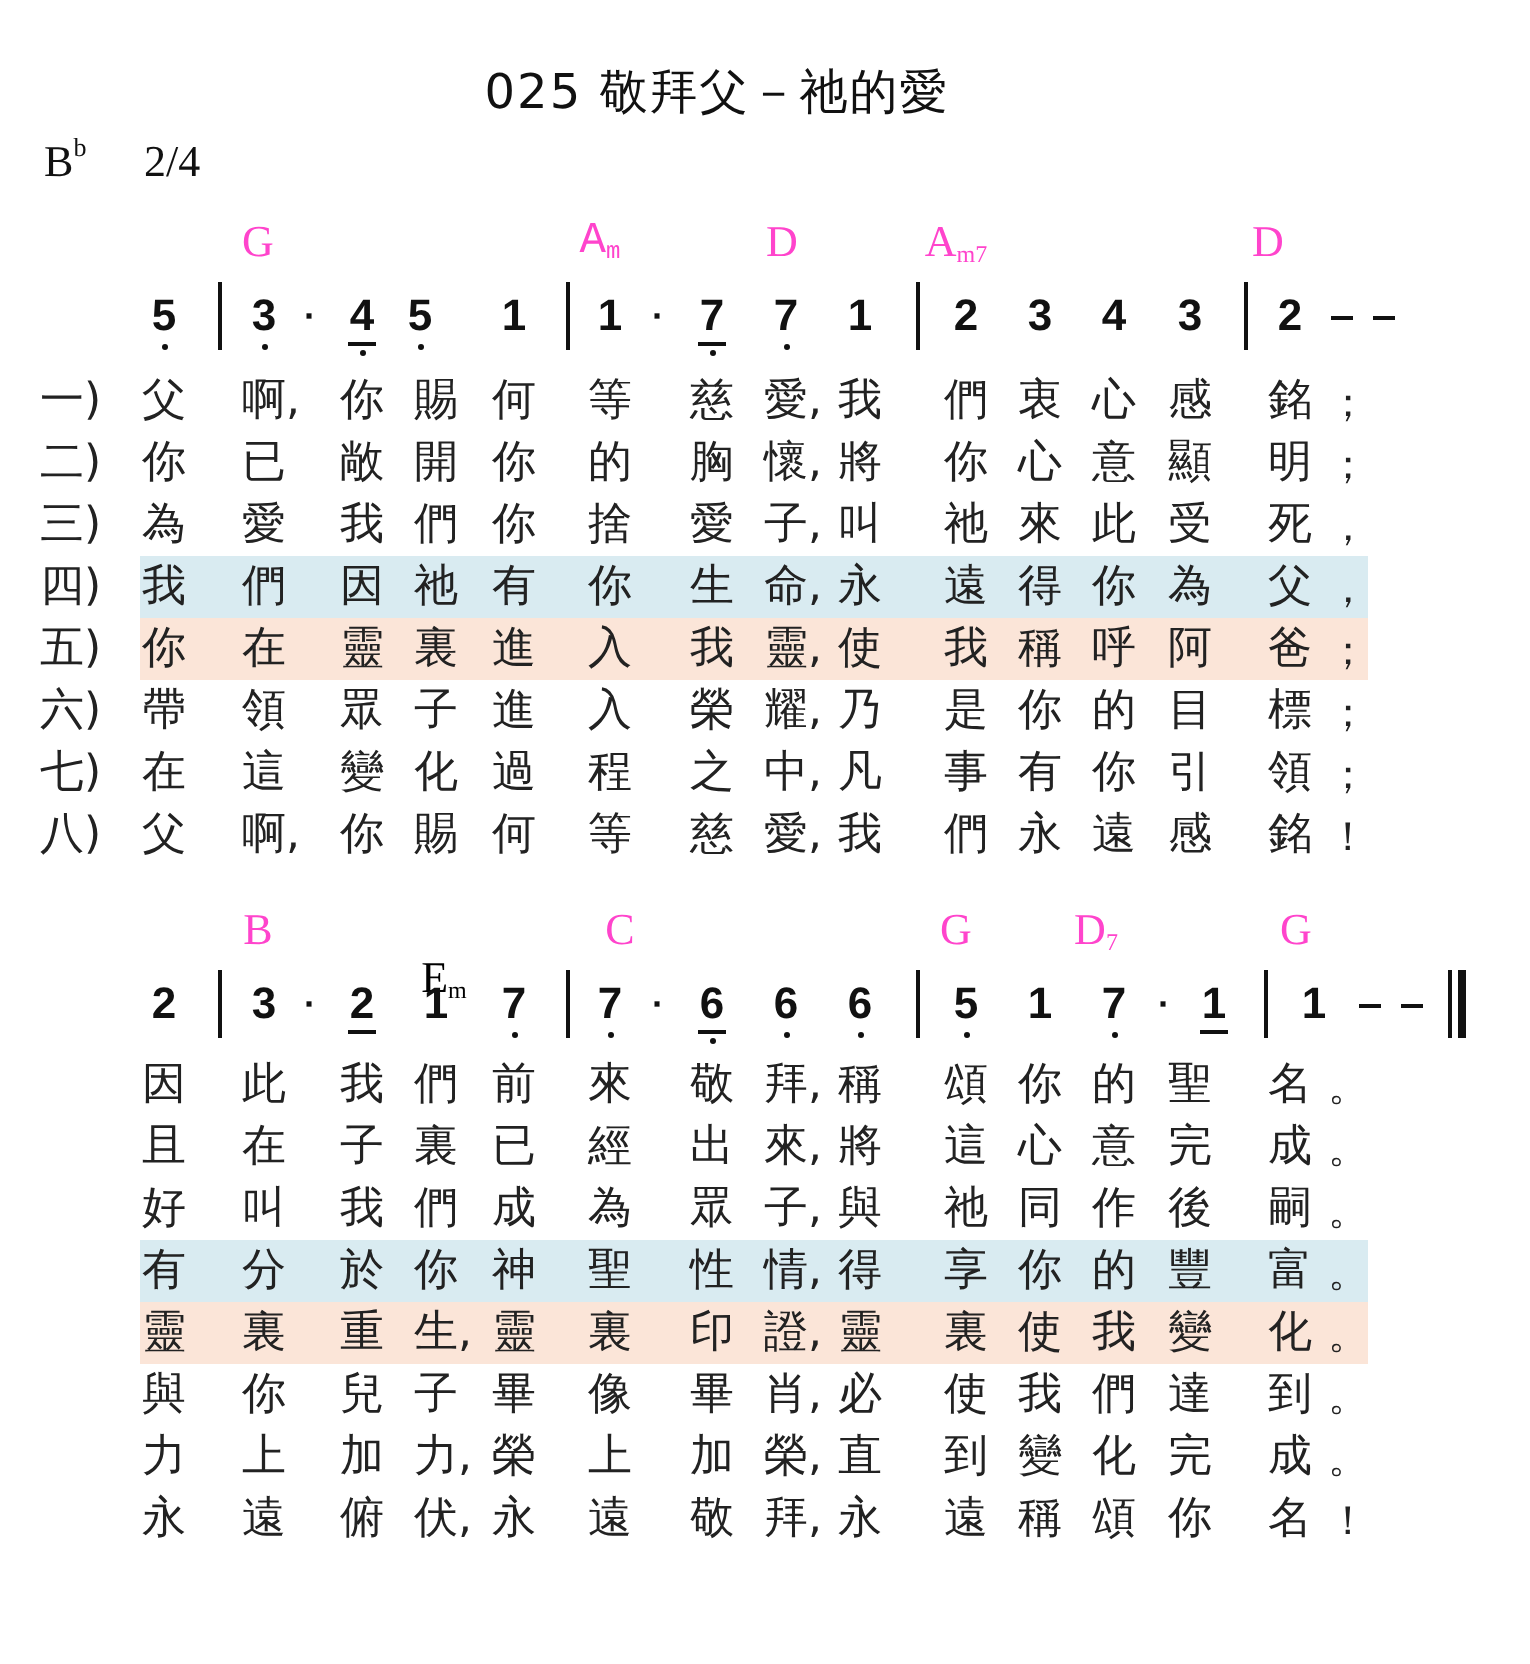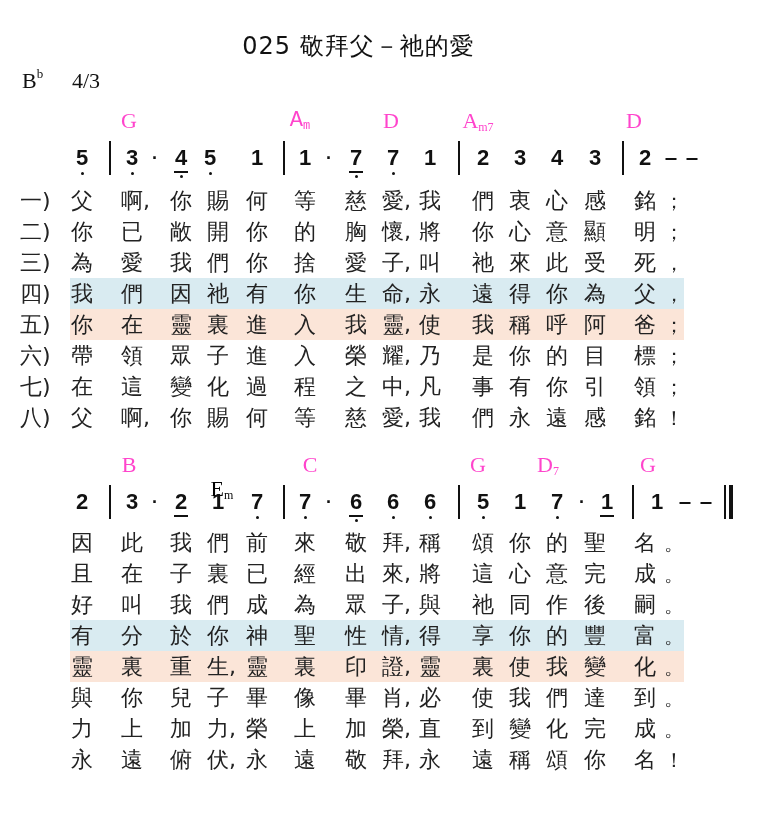--- a/index.html
+++ b/index.html
@@ -28,21 +28,21 @@
   .lyric { font-family:"DejaVu Sans", sans-serif; font-size:22px; line-height:30px; transform:translateX(-50%); white-space:nowrap; color:#222; }
   .vlabel { font-family:"DejaVu Sans", sans-serif; font-size:22px; line-height:30px; color:#222; }
   .punct { font-family:"DejaVu Sans", sans-serif; font-size:20px; line-height:30px; color:#222; }
 </style>
 </head>
 <body>
 
 <div id="root">
   <div class="abs title">025 敬拜父－祂的愛</div>
   <div class="abs key"><span>B</span><sup>b</sup></div>
-  <div class="abs meter">4/3</div>
+  <div class="abs meter">2/4</div>
 
   <div id="line1">
       <div class="abs chord" style="left: 129px; top: 108px; color: rgb(255, 68, 204);"><span>G</span></div>
       <div class="abs chord" style="left: 300px; top: 108px; color: rgb(255, 68, 204); font-family: Liberation Mono, monospace;"><span>A</span><sub>m</sub></div>
       <div class="abs chord" style="left: 391px; top: 108px; color: rgb(255, 68, 204);"><span>D</span></div>
       <div class="abs chord" style="left: 478px; top: 108px; color: rgb(255, 68, 204);"><span>A</span><sub>m7</sub></div>
       <div class="abs chord" style="left: 634px; top: 108px; color: rgb(255, 68, 204);"><span>D</span></div>
       <div class="abs note" style="left: 82px; top: 145px;"><span>5</span><span class="ldot nul"></span></div>
       <div class="abs note" style="left: 132px; top: 145px;"><span>3</span><span class="ldot nul"></span></div>
       <div class="abs note" style="left: 181px; top: 145px;"><span>4</span><span class="ul"></span><span class="ldot" style="top: 30px;"></span></div>

